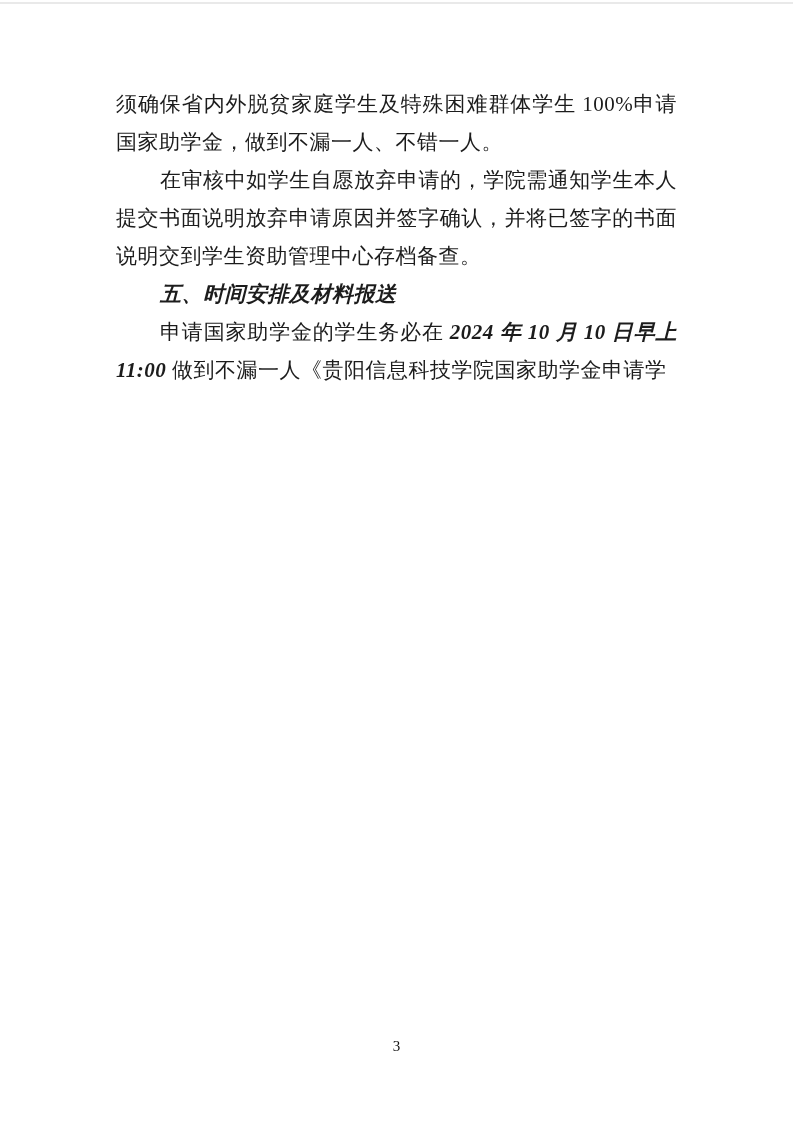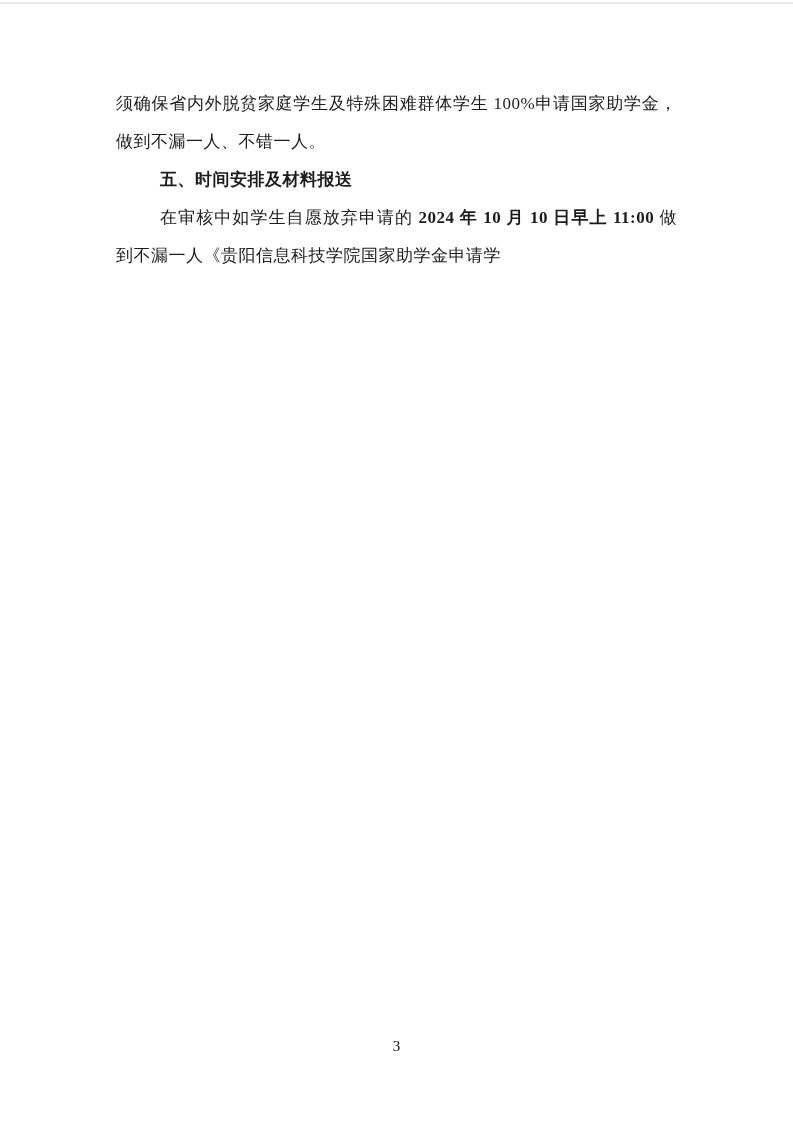--- a/index.html
+++ b/index.html
@@ -26,55 +26,57 @@
     left: 0;
     width: 793px;
     height: 2px;
     background: #e9e9e9;
   }
   .content {
     position: absolute;
     left: 116px;
     top: 85px;
     width: 561px;
-    font-size: 17px;
+    font-size: 21px;
     line-height: 38px;
     text-align: justify;
     text-justify: inter-ideograph;
     letter-spacing: 0.5px;
   }
   p.para {
     margin: 0;
     padding: 0;
   }
   p.para.indent {
     text-indent: 44px;
   }
   p.para.heading {
     font-weight: bold;
     text-align: left;
   }
   .bold {
     font-weight: bold;
+    font-style: italic;
   }
   .page-number {
     position: absolute;
     top: 1036px;
     left: 0;
     width: 793px;
     text-align: center;
     font-size: 15px;
     line-height: 20px;
     color: #111111;
   }
 </style>
 </head>
 <body>
 
 <div class="page">
   <div class="page-top-edge"></div>
   <div class="content">
       <p class="para"><span>须确保省内外脱贫家庭学生及特殊困难群体学生 100%申请国家助学金，做到不漏一人、不错一人。</span></p>
+      <p class="para indent"><span>在审核中如学生自愿放弃申请的，学院需通知学生本人提交书面说明放弃申请原因并签字确认，并将已签字的书面说明交到学生资助管理中心存档备查。</span></p>
       <p class="para indent heading"><span class="bold">五、时间安排及材料报送</span></p>
-      <p class="para indent"><span>在审核中如学生自愿放弃申请的 </span><span class="bold">2024 年 10 月 10 日早上 11:00</span><span> 做到不漏一人《贵阳信息科技学院国家助学金申请学</span></p>
+      <p class="para indent"><span>申请国家助学金的学生务必在 </span><span class="bold">2024 年 10 月 10 日早上 11:00</span><span> 做到不漏一人《贵阳信息科技学院国家助学金申请学</span></p>
     </div>
   <div class="page-number">3</div>
 </div>
 
 </body></html>

